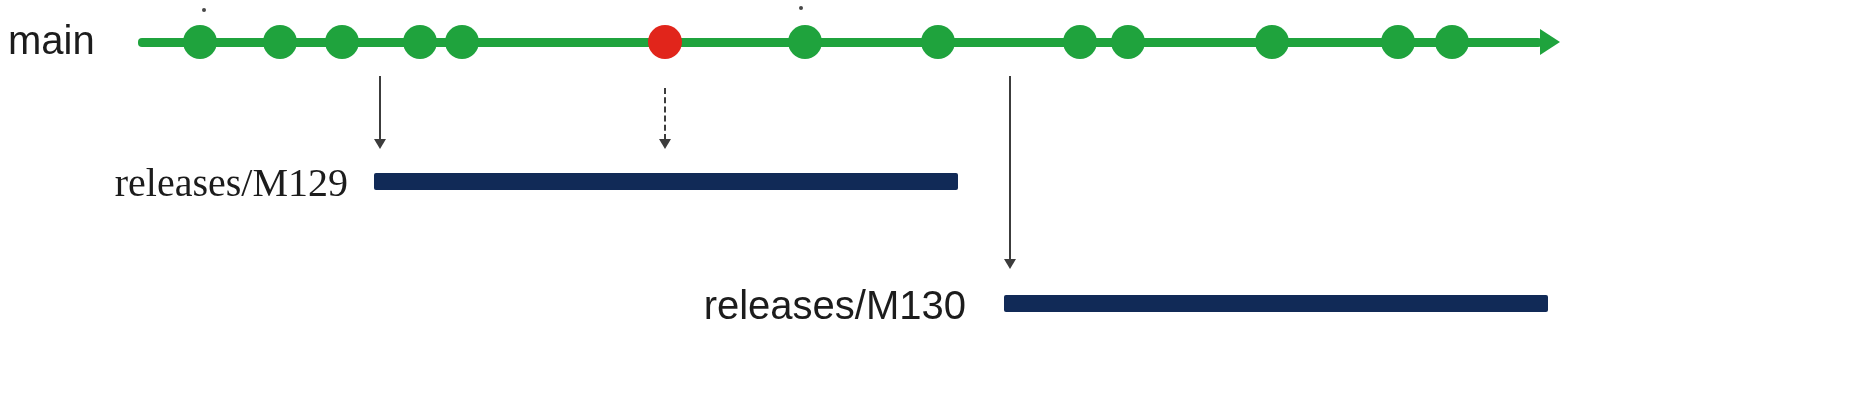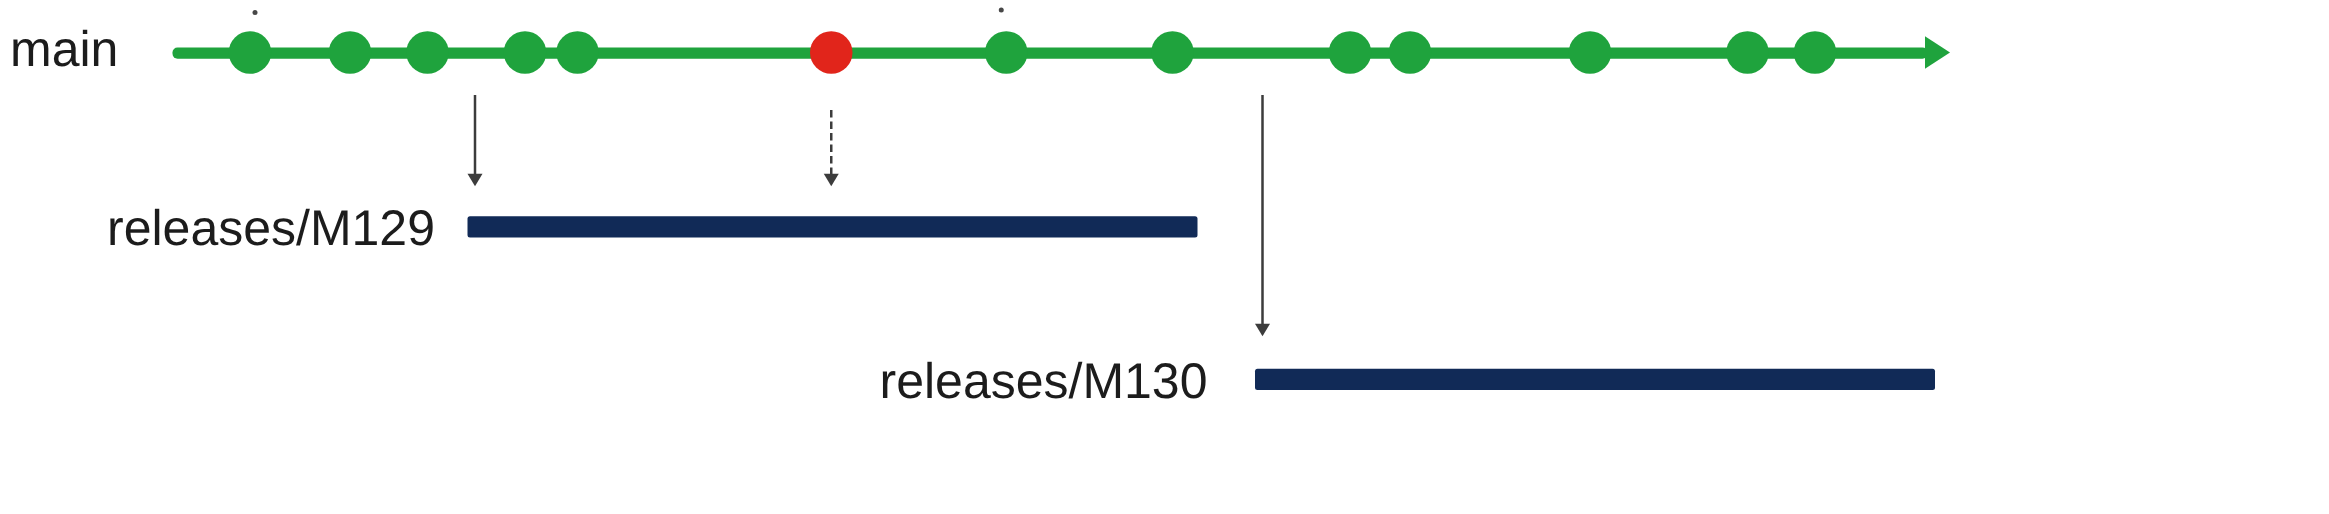--- a/index.html
+++ b/index.html
@@ -106,21 +106,21 @@
       <div class="varrow" style="left: 1009px; top: 76px; height: 184px; border-left-color: rgb(60, 60, 60);">
         <div class="head" style="border-top-color: rgb(60, 60, 60);"></div>
       </div>
     </div>
   <div id="marks-layer">
       <div class="speck" style="left: 202px; top: 8px;"></div>
       <div class="speck" style="left: 799px; top: 6px;"></div>
     </div>
 
   <div class="release">
-    <div class="diagram-label release-label" style="right: 1515px; top: 161px;">releases/M129</div>
+    <div class="diagram-label release-label" style="right: 1515px; top: 161px; font-family: Liberation Serif, serif;">releases/M129</div>
     <div class="release-bar" style="left: 374px; top: 173px; width: 584px; background: rgb(17, 42, 87);"></div>
   </div>
 
   <div class="release">
     <div class="diagram-label release-label" style="right: 897px; top: 283px; text-align: center;">releases/M130</div>
     <div class="release-bar" style="left: 1004px; top: 295px; width: 544px; background: rgb(17, 42, 87);"></div>
   </div>
 
 </div>
 

